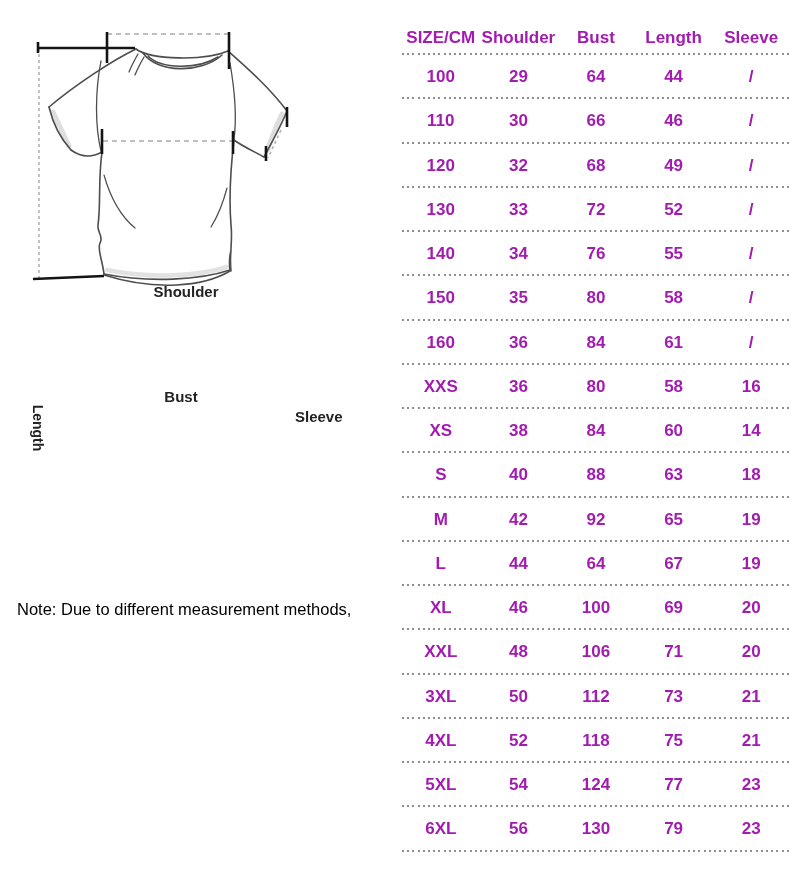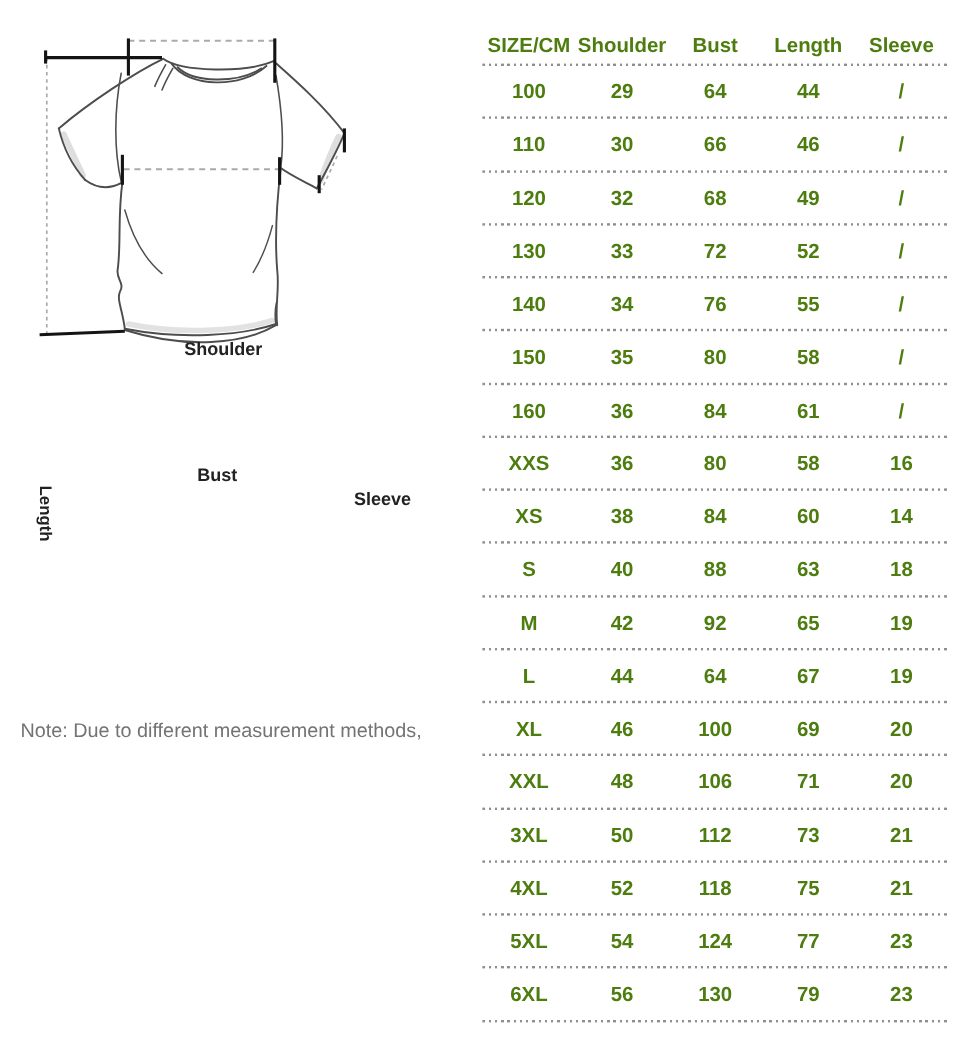--- a/index.html
+++ b/index.html
@@ -9,26 +9,26 @@
     color:#1f1f1f;overflow:hidden;
   }
   
   .diagram{position:absolute;left:0;top:0;width:400px;height:882px;}
   .diagram svg{position:absolute;left:0;top:0;}
   .dia-label{position:absolute;font-size:15px;font-weight:600;color:#222;white-space:nowrap;}
   .lbl-shoulder{left:140px;top:283px;width:92px;text-align:center;}
   .lbl-bust{left:150px;top:388px;width:62px;text-align:center;}
   .lbl-sleeve{left:295px;top:408px;}
   .lbl-length{left:10px;top:420px;width:56px;text-align:center;transform:rotate(90deg);transform-origin:center;font-size:14px;}
-  .note{position:absolute;left:17px;top:598px;width:360px;font-size:16.5px;line-height:22px;color:#737373;}
+  .note{position:absolute;left:17px;top:598px;width:360px;font-size:16.5px;line-height:22px;color:#000000;}
   
   .size-table{position:absolute;left:402px;top:0;width:388px;}
   .t-header,.t-row{
     display:grid;grid-template-columns:repeat(5,1fr);
-    position:relative;font-weight:600;font-size:17px;color:#4d7c0f;
+    position:relative;font-weight:600;font-size:17px;color:#a21caf;
   }
   .t-header{height:55px;align-items:end;padding-bottom:7px;box-sizing:border-box;}
   .t-row{height:44.25px;align-items:center;}
   .t-header::after,.t-row::after{
     content:"";position:absolute;left:0;right:0;bottom:0;height:2px;
     background-image:repeating-linear-gradient(to right,#8f8f8f 0 2px,transparent 2px 5.2px);
     background-repeat:repeat-x;background-size:auto 2px;
   }
   .t-cell{text-align:center;}
 </style>

